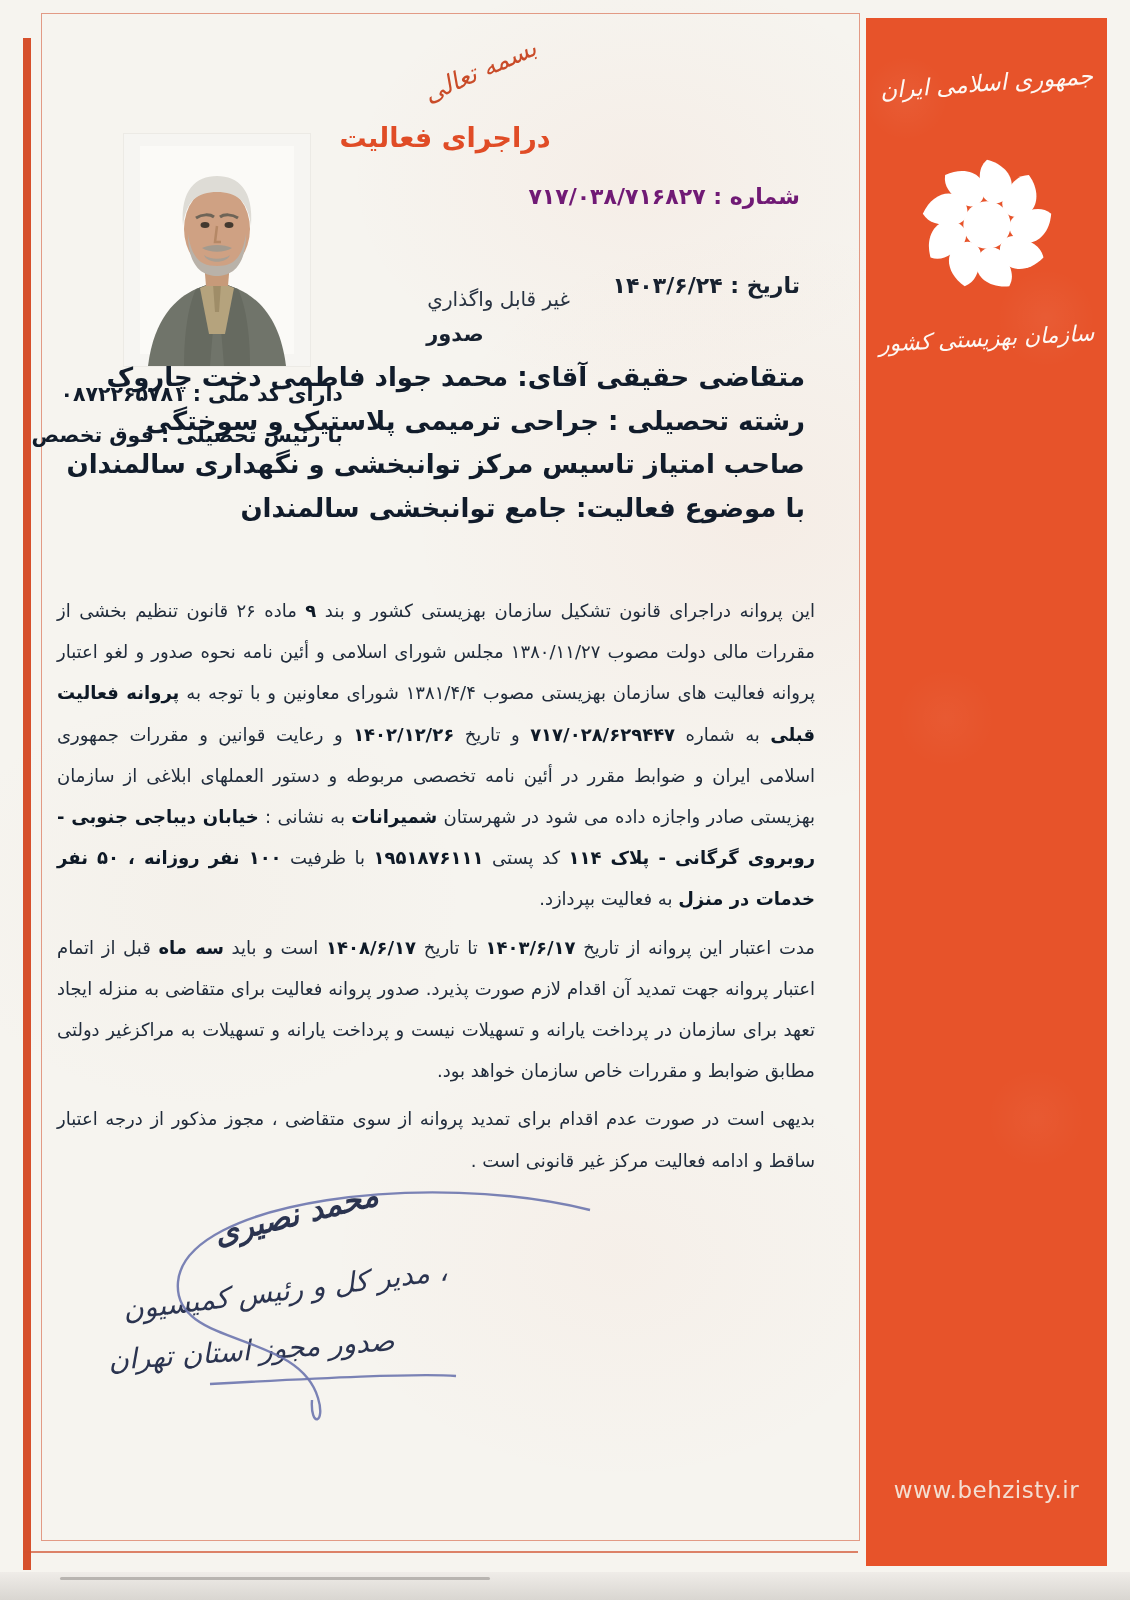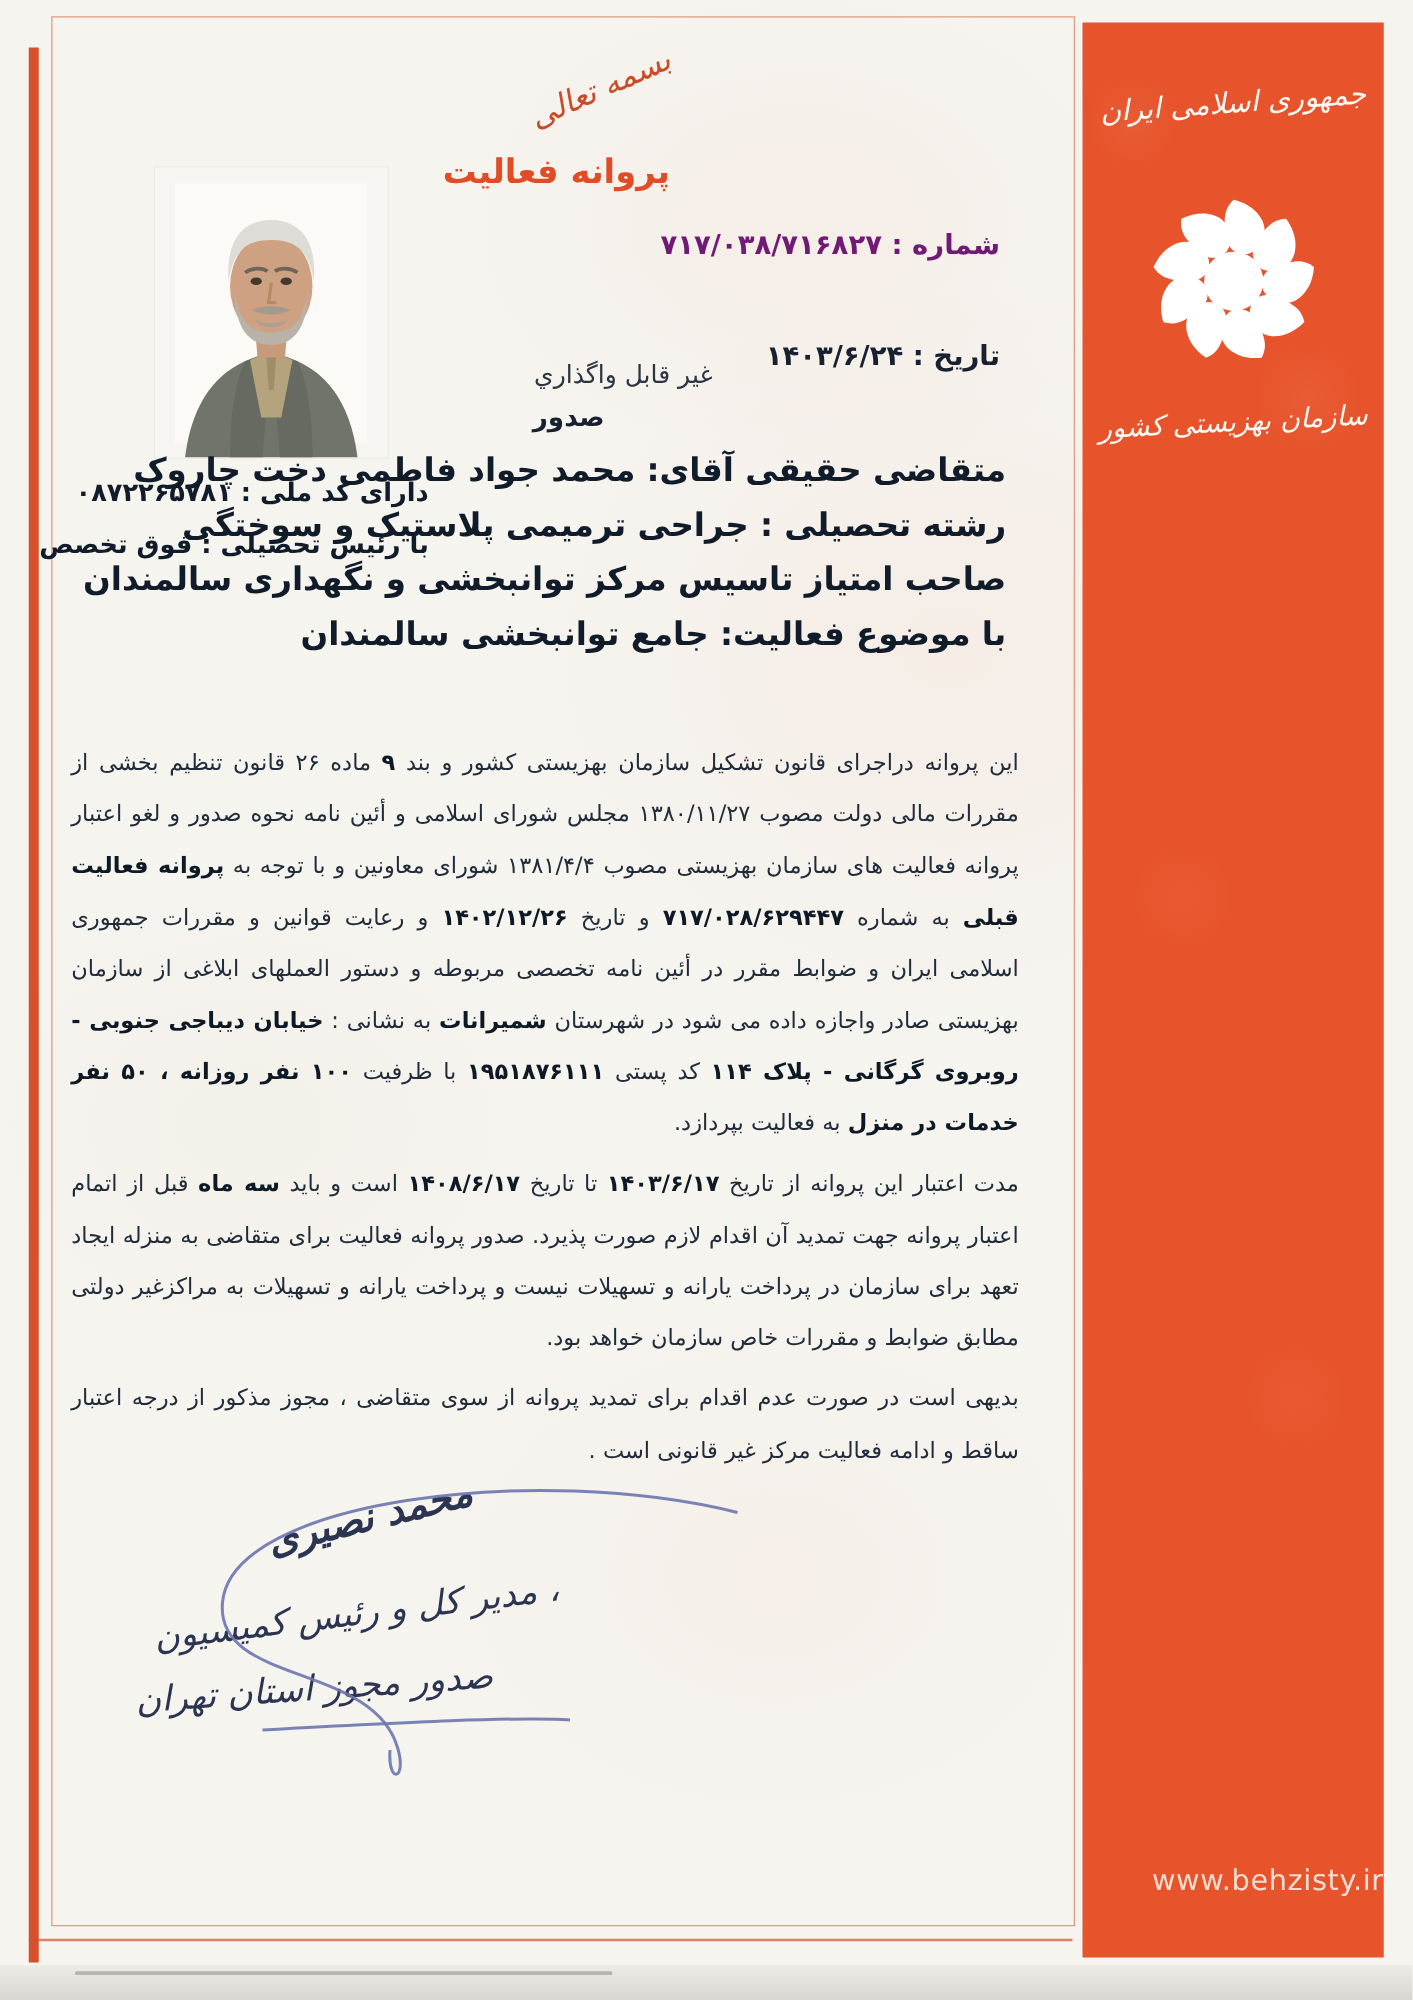--- a/index.html
+++ b/index.html
@@ -37,21 +37,21 @@
   .sb-iri{
     position:absolute;left:0;top:52px;width:100%;text-align:center;color:#fdf8f4;
     font-size:23px;font-style:italic;transform:rotate(-4deg);direction:rtl;
   }
   .sb-logo{position:absolute;left:50%;top:128px;transform:translateX(-50%);}
   .sb-org{
     position:absolute;left:0;top:308px;width:100%;text-align:center;color:#fdf8f4;
     font-size:22px;font-style:italic;transform:rotate(-3deg);direction:rtl;
   }
   .sb-url{
-    position:absolute;left:0;bottom:48px;width:100%;text-align:right;
+    position:absolute;left:0;bottom:63px;width:100%;text-align:center;
     color:#f4ded1;font-size:23px;letter-spacing:.5px;
   }
 
   
   .photo{left:124px;top:134px;width:186px;height:232px;background:#f6f5f2;box-shadow:0 0 0 1px rgba(0,0,0,.04);}
 
   
   .bismillah{left:400px;top:56px;width:160px;color:#c94b28;font-size:25px;font-style:italic;
     transform:rotate(-24deg);direction:rtl;text-align:center;}
   .doc-title{left:330px;top:122px;width:230px;text-align:center;color:#e04c26;font-weight:bold;font-size:27px;direction:rtl;}
@@ -138,21 +138,21 @@
     <path d="M96,83 C100,80 108,80 114,84" stroke="#6e6457" stroke-width="3" fill="none"></path>
     <ellipse cx="81" cy="91" rx="4.5" ry="3" fill="#43392f"></ellipse>
     <ellipse cx="105" cy="91" rx="4.5" ry="3" fill="#43392f"></ellipse>
 
     <path d="M93,92 L91,108 L97,108" stroke="#b58866" stroke-width="2.5" fill="none"></path>
     <path d="M78,114 C86,110 100,110 108,114 C100,119 86,119 78,114 Z" fill="#a39a8e"></path>
   </svg>
 </div>
 
 <div class="abs bismillah">بسمه تعالی</div>
-<div class="abs doc-title">پروانه فعالیت</div>
+<div class="abs doc-title">دراجرای فعالیت</div>
 <div class="abs line-number">شماره : ۷۱۷/۰۳۸/۷۱۶۸۲۷</div>
 <div class="abs line-date">تاریخ : ۱۴۰۳/۶/۲۴</div>
 <div class="abs non-transfer">غیر قابل واگذاري</div>
 <div class="abs issuance">صدور</div>
 
 <div class="abs applicant">
   <div>متقاضی حقیقی آقای: محمد جواد فاطمی دخت چاروک</div>
   <div>رشته تحصیلی : جراحی ترمیمی پلاستیک و سوختگی</div>
   <div>صاحب امتیاز تاسیس مرکز توانبخشی و نگهداری سالمندان</div>
   <div>با موضوع فعالیت: جامع توانبخشی سالمندان</div>

